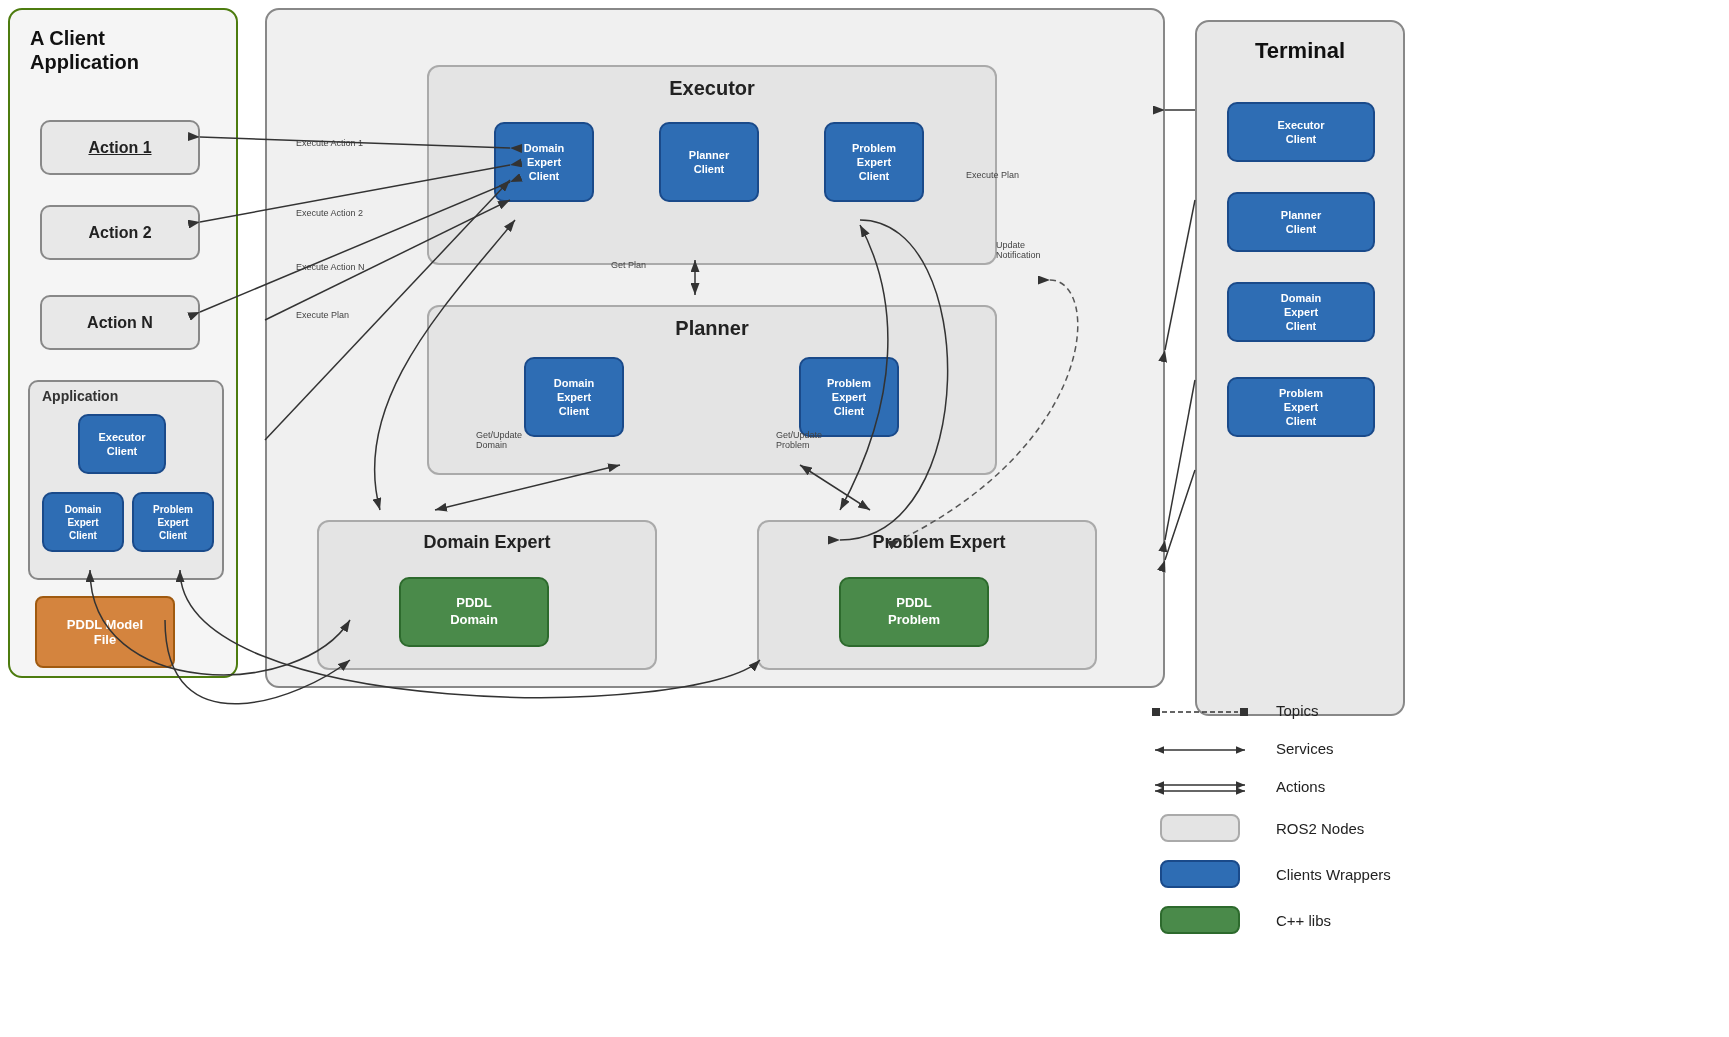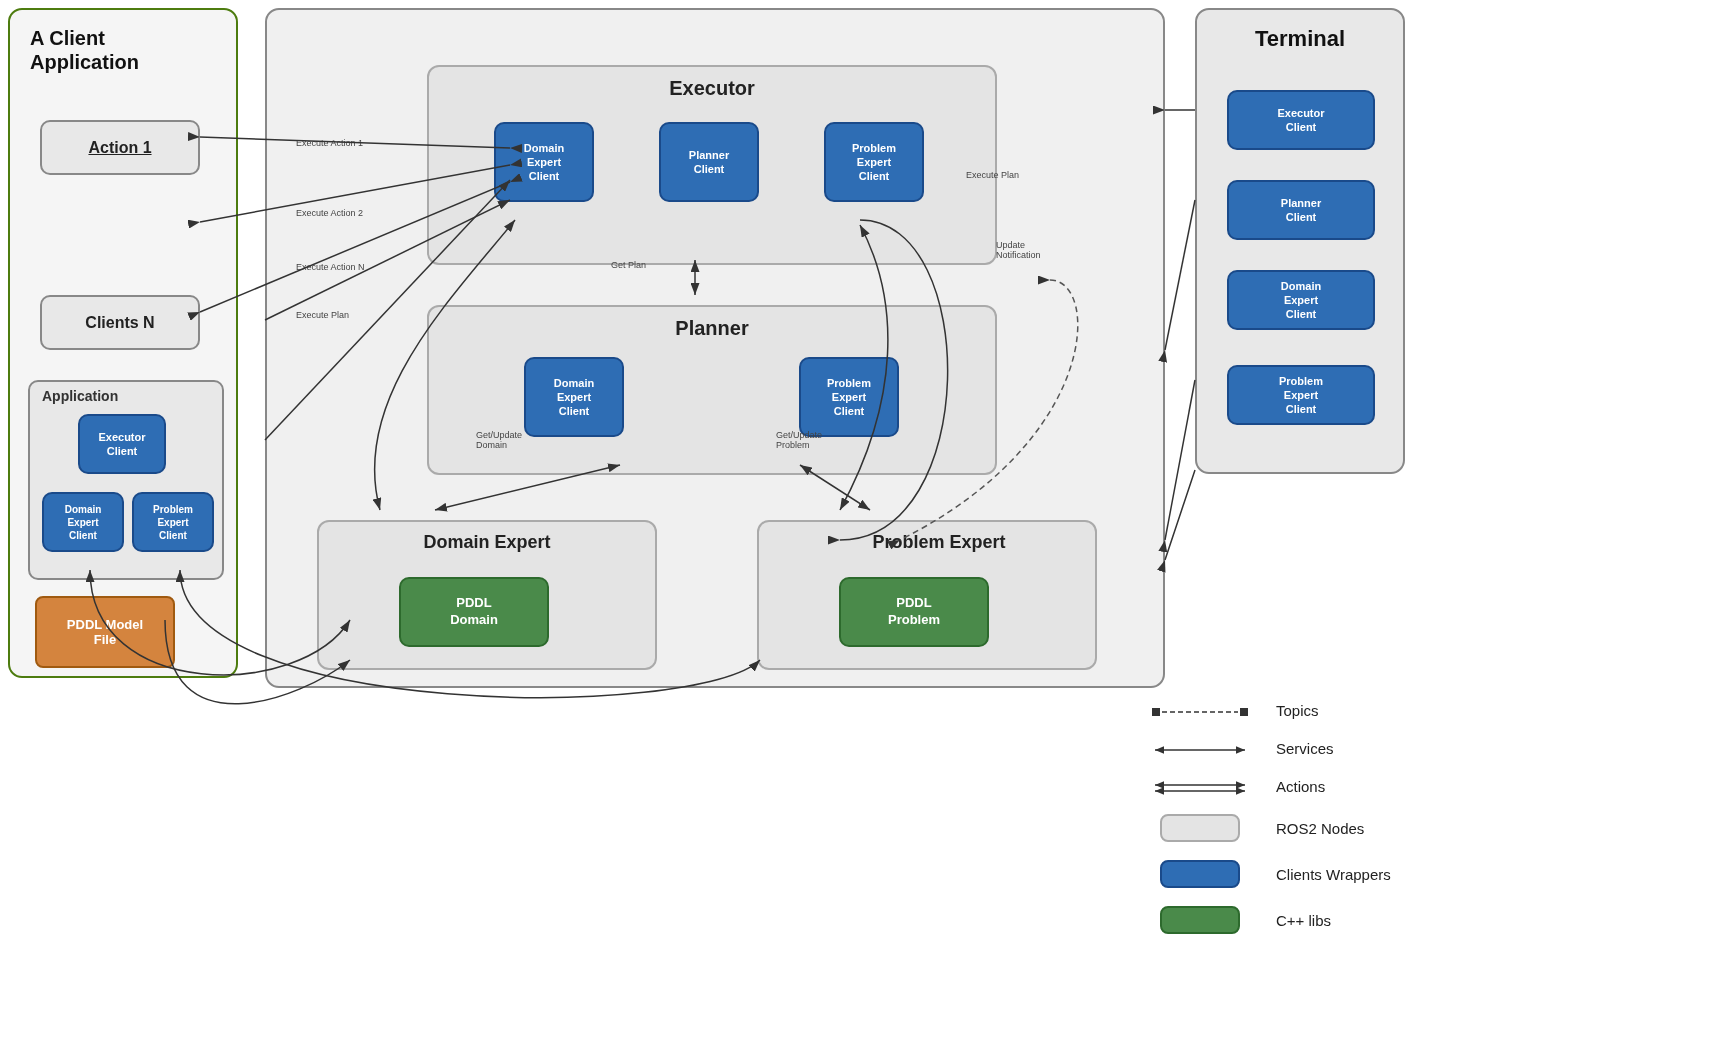--- a/index.html
+++ b/index.html
@@ -226,24 +226,24 @@
       text-align: center;
       display: flex;
       align-items: center;
       justify-content: center;
       line-height: 1.3;
     }
 
     
     .terminal-box {
       position: absolute;
-      top: 8px;
+      top: 20px;
       left: 1195px;
       width: 210px;
-      height: 466px;
+      height: 696px;
       border: 2px solid #888;
       border-radius: 14px;
       background: #e8e8e8;
     }
     .terminal-title {
       position: absolute;
       top: 16px;
       left: 0;
       width: 100%;
       text-align: center;
@@ -315,23 +315,26 @@
     </span><span>2</span>
   </div>
 
   <div class="client-app-box">
     <div class="client-app-title">A Client<br>Application</div>
 
     <div class="action-box" style="top:110px;text-decoration:underline;">
       <span>Action 1</span>
     </div>
 
+    <div class="action-box" style="top:195px;">
+      <span>Action 2</span>
+    </div>
 
     <div class="action-box" style="top:285px;">
-      <span>Clients N</span>
+      <span>Action N</span>
     </div>
 
     <div class="application-box">
       <div class="application-title">Application</div>
 
       <div class="blue-box" style="top:32px; left:48px; width:88px; height:60px; font-size:11px;">
         <span style="white-space:pre-line;">Executor
 Client</span>
       </div>
 

